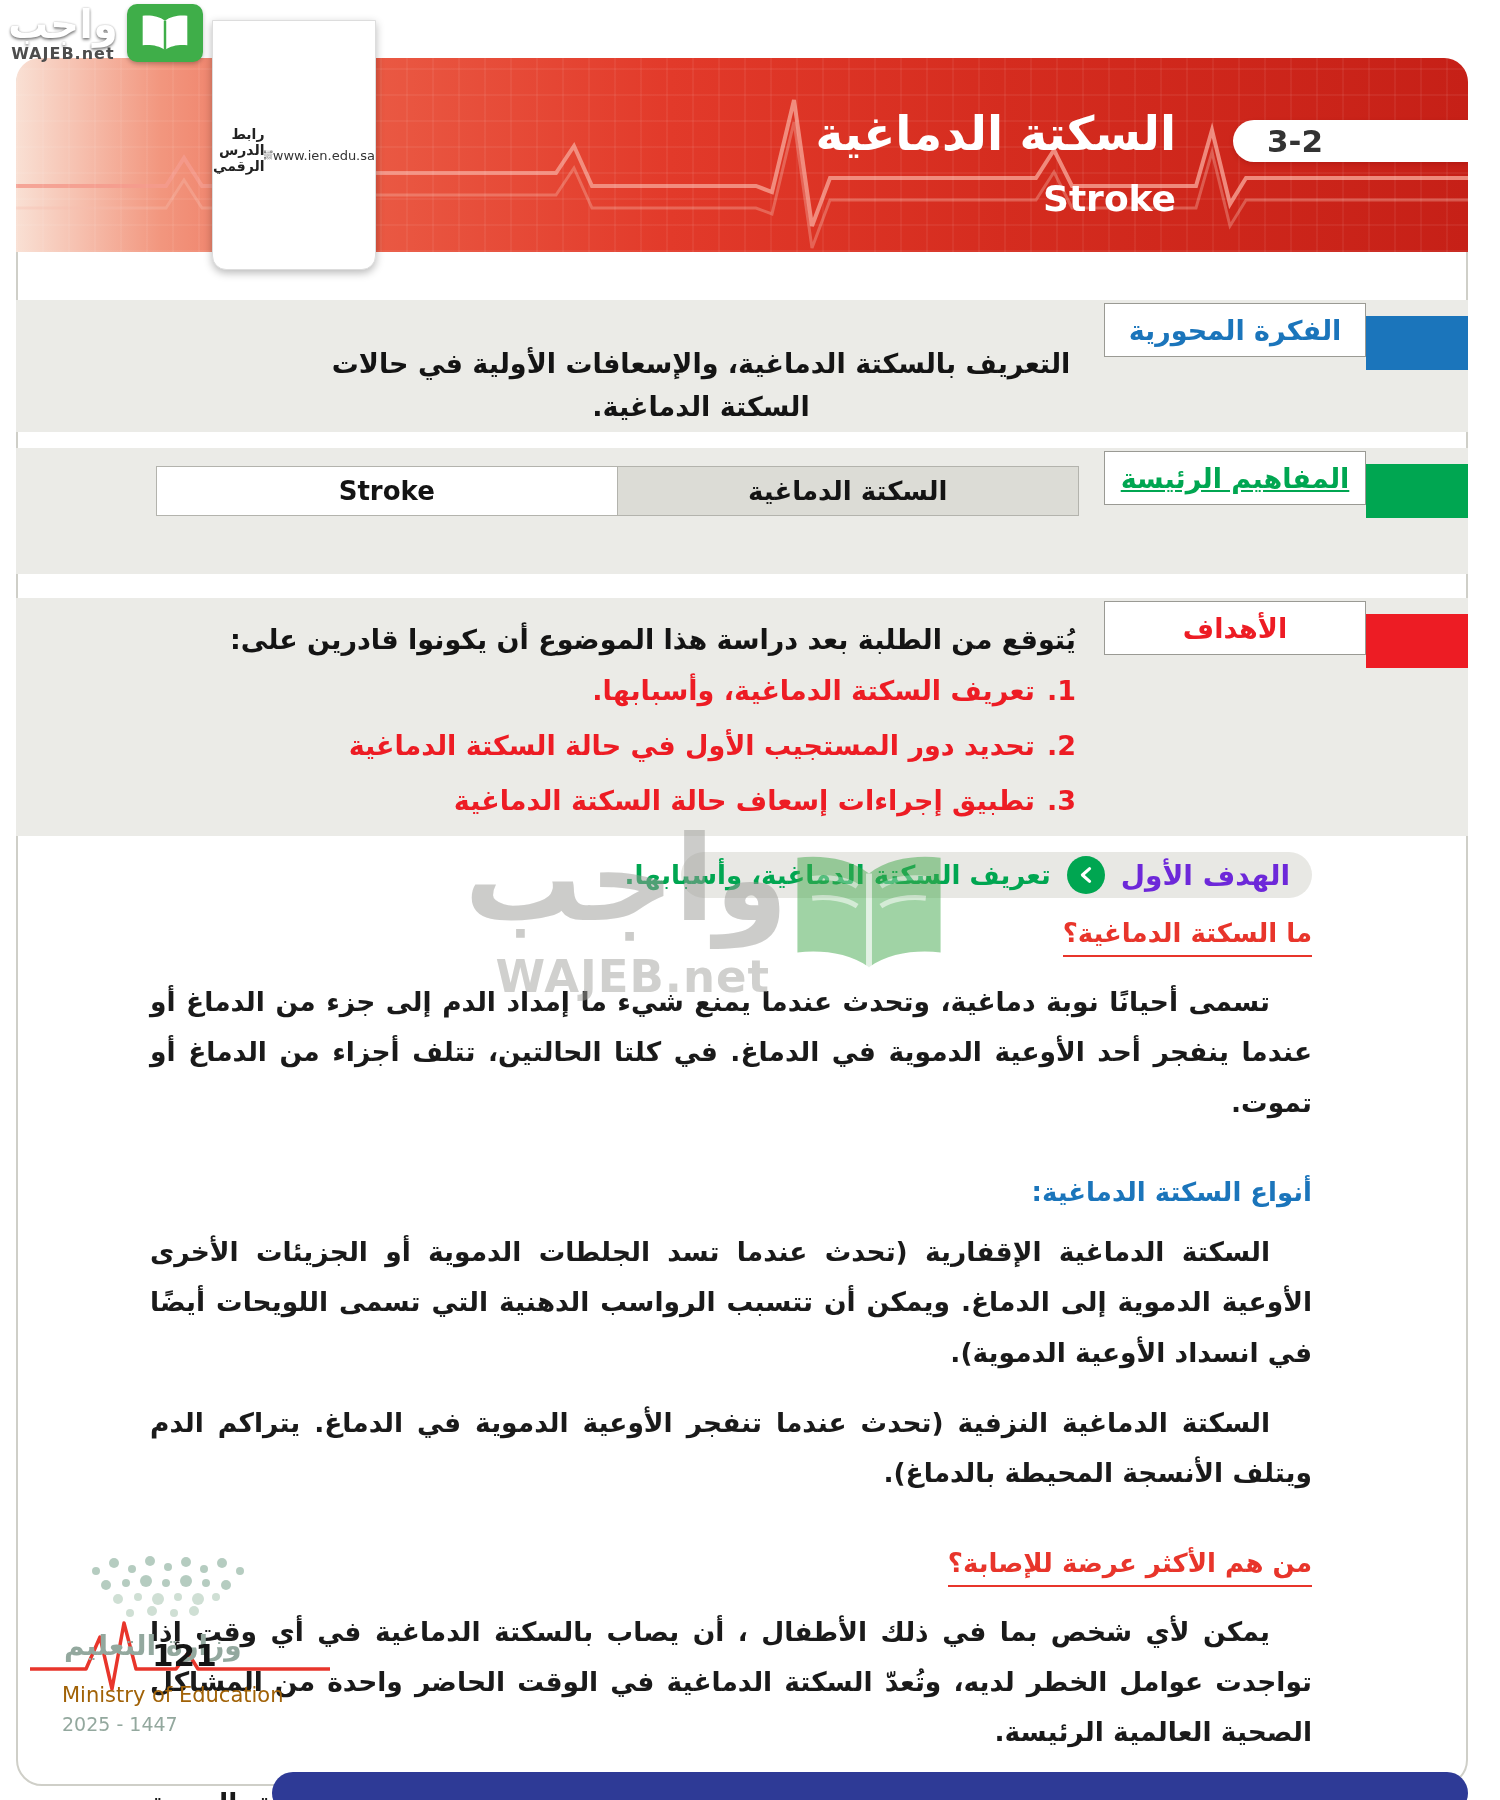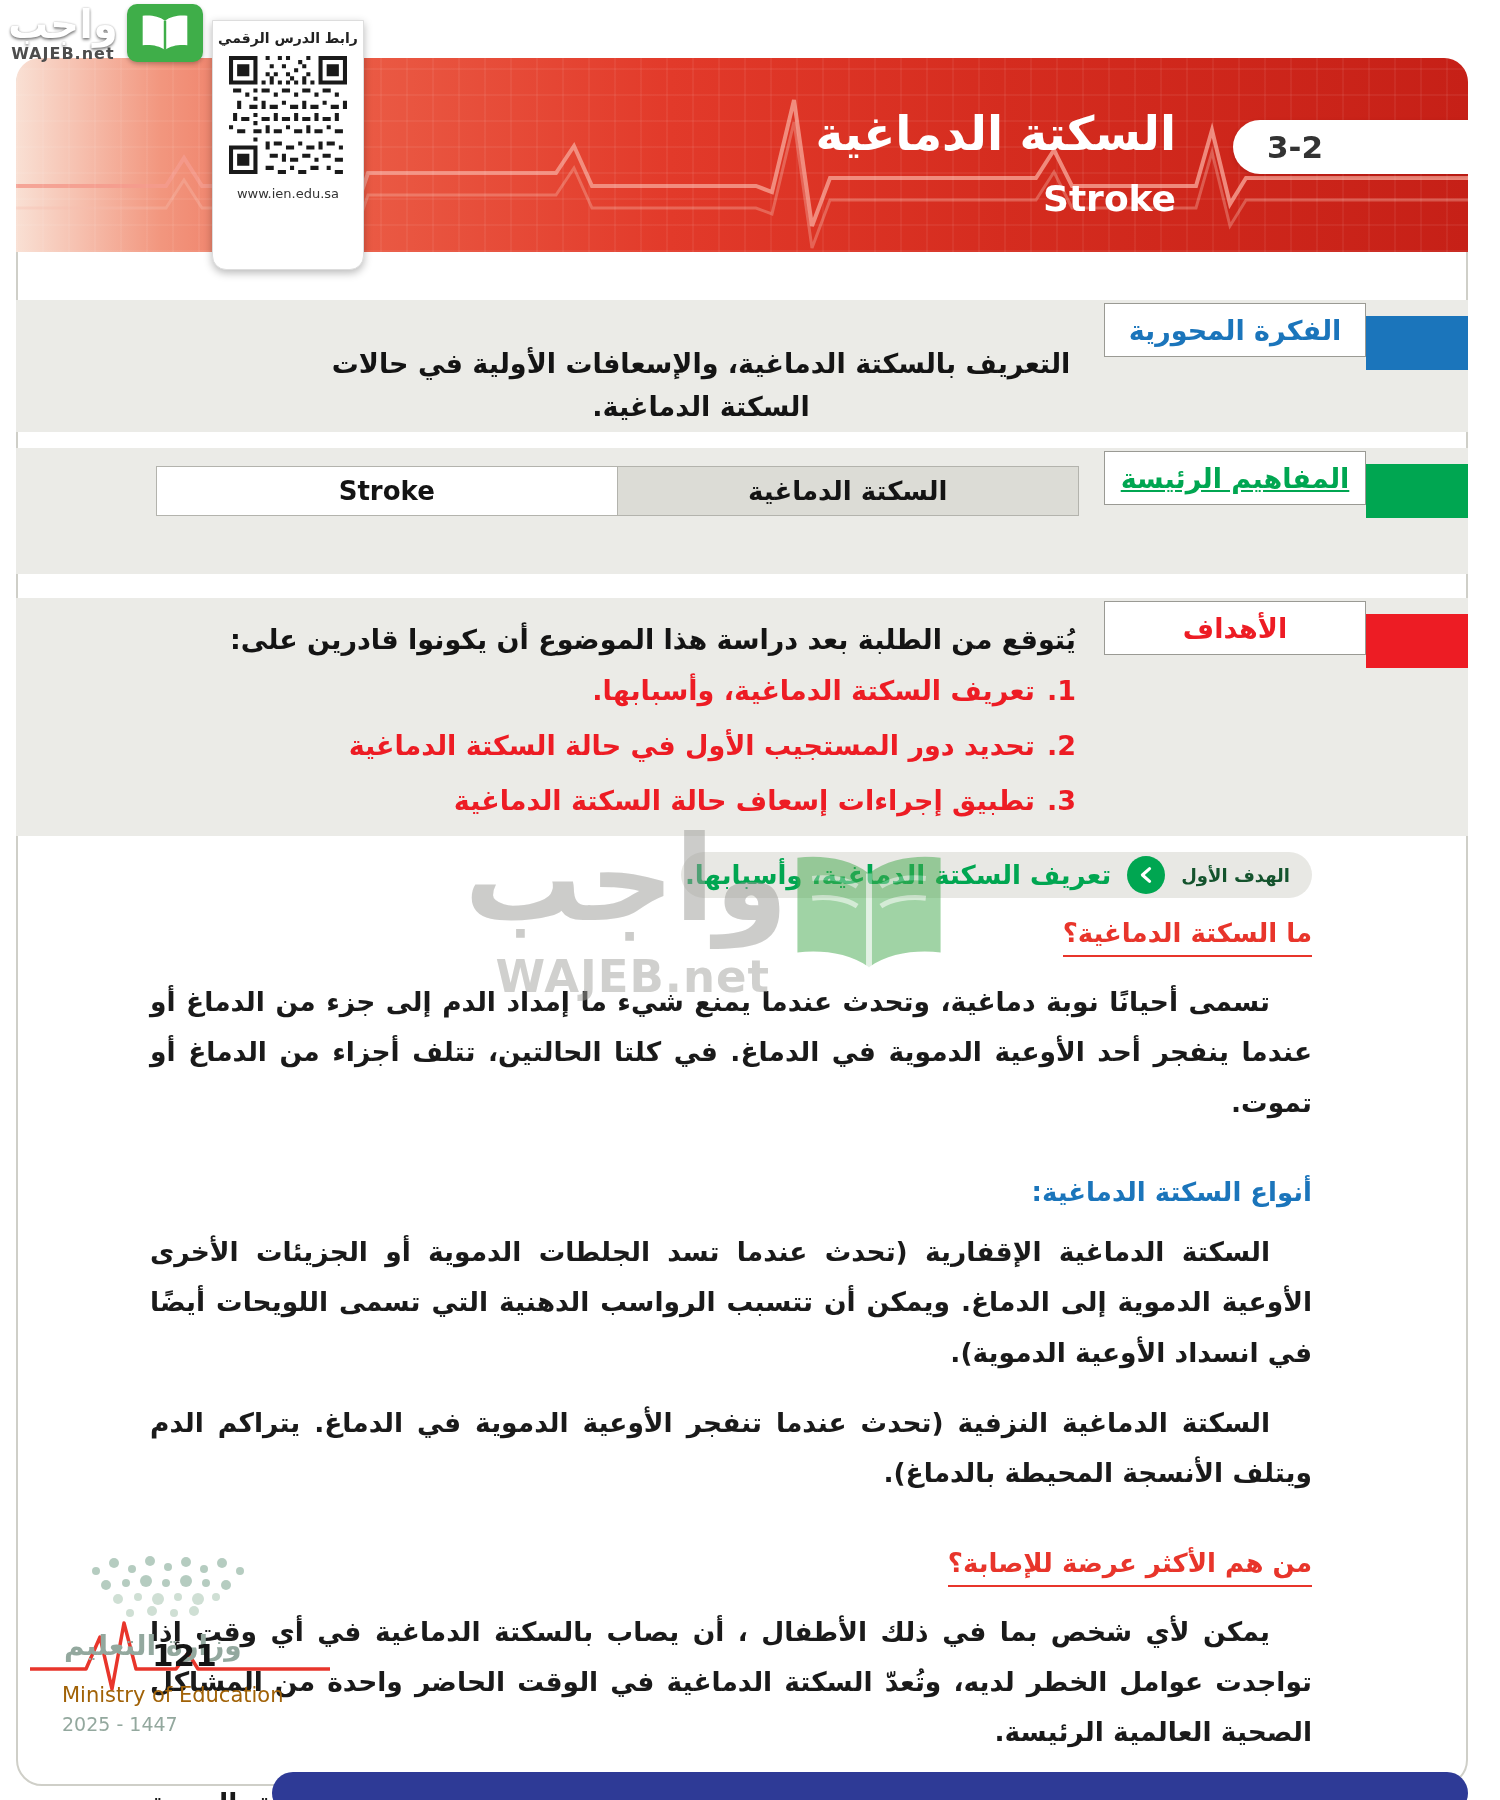--- a/index.html
+++ b/index.html
@@ -24,31 +24,31 @@
   .banner::after {
     content:""; position:absolute; inset:0;
     background-image:
       repeating-linear-gradient(90deg, rgba(255,255,255,.055) 0 2px, transparent 2px 26px),
       repeating-linear-gradient(0deg, rgba(255,255,255,.055) 0 2px, transparent 2px 26px);
   }
   .ecg-banner { position:absolute; inset:0; width:100%; height:100%; }
   .title-ar { position:absolute; right:292px; top:48px; font-size:47px; font-weight:bold; color:#fff; z-index:2; }
   .title-en { position:absolute; right:292px; top:120px; font-size:36px; font-weight:bold; color:#fff; z-index:2; }
   .tab32 {
-    position:absolute; right:0; top:62px; width:235px; height:54px; background:#fff;
+    position:absolute; right:0; top:62px; width:235px; height:42px; background:#fff;
     border-radius:27px 0 0 27px; display:flex; align-items:center; padding-left:34px; z-index:2;
     box-shadow:0 2px 4px rgba(120,0,0,.25);
   }
   .tab32 span { font-size:31px; font-weight:bold; color:#333; }
 
   
   .qr-card {
-    position:absolute; left:212px; top:20px; width:152px; height:250px; background:#fff;
+    position:absolute; left:212px; top:20px; width:164px; height:250px; background:#fff;
     border:1px solid #ddd; border-radius:0 0 14px 14px; box-shadow:0 3px 8px rgba(0,0,0,.28);
-    z-index:5; display:flex; flex-direction:column; align-items:center; padding-top:9px;
+    z-index:5; display:flex; flex-direction:row; align-items:center; padding-top:9px;
   }
   .qr-caption { font-size:14px; font-weight:bold; color:#222; direction:rtl; }
   .qr-svg { width:118px; height:118px; margin-top:10px; }
   .qr-url { font-size:13px; color:#333; margin-top:12px; }
 
   
   .brand { position:absolute; left:8px; top:4px; display:flex; gap:9px; z-index:6; align-items:flex-start; }
   .brand-texts { text-align:center; }
   .brand-ar { font-size:40px; font-weight:bold; color:#fff; text-shadow:0 2px 3px rgba(0,0,0,.45), 0 0 2px rgba(0,0,0,.3); direction:rtl; line-height:1; }
   .brand-net { font-size:16px; font-weight:bold; color:#4d4d4d; letter-spacing:1px; }
@@ -77,21 +77,21 @@
 
   .obj-intro { padding:26px 392px 0 200px; font-size:27px; font-weight:bold; color:#141414; text-align:right; }
   .obj-item { display:flex; gap:12px; padding-right:392px; margin-top:16px; font-size:27px; font-weight:bold; color:#ed1c24; line-height:1.45; }
 
   
   .goal-bar {
     position:absolute; left:681px; top:852px; width:631px; height:46px; background:#e8e8e4;
     border-radius:23px; direction:rtl; display:flex; align-items:center; gap:16px;
     padding:0 22px 0 20px; z-index:1;
   }
-  .goal-label { font-size:18px; font-weight:bold; color:#14532d; white-space:nowrap; }
+  .goal-label { font-size:28px; font-weight:bold; color:#6d28d9; white-space:nowrap; }
   .goal-circle { width:38px; height:38px; border-radius:50%; background:#00a651; display:flex; align-items:center; justify-content:center; flex:none; }
   .goal-circle svg { width:18px; height:18px; }
   .goal-text { font-size:26px; font-weight:bold; color:#00a651; white-space:nowrap; }
 
   
   .content { position:absolute; left:150px; top:918px; width:1162px; direction:rtl; z-index:1; }
   .head { font-size:26px; font-weight:bold; display:inline-block; }
   .h-red { color:#e8352b; border-bottom:2px solid #e8352b; padding-bottom:7px; }
   .h-blue { color:#1b75bb; }
   .hwrap { margin-top:49px; }

